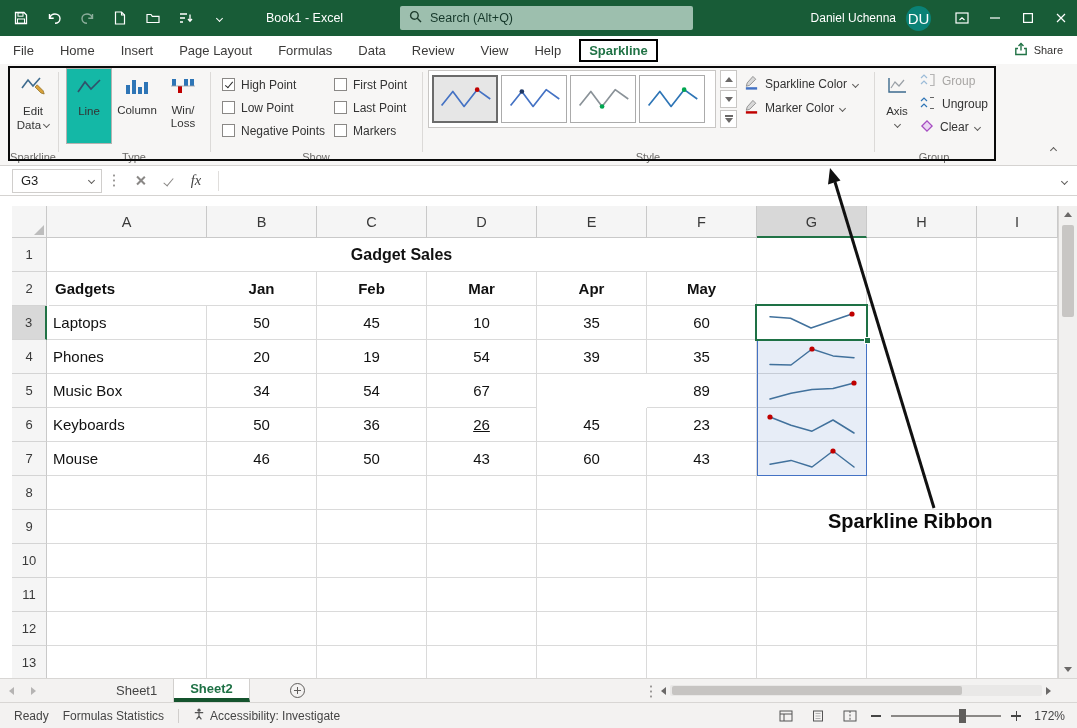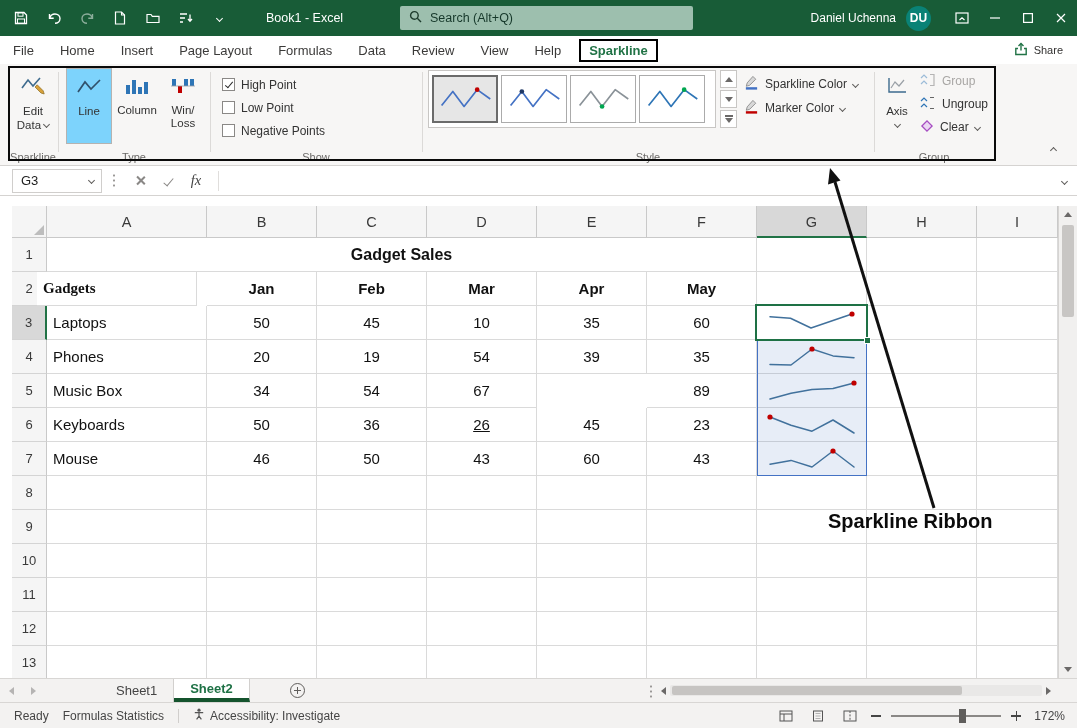--- a/index.html
+++ b/index.html
@@ -8,40 +8,40 @@
 
   
   .titlebar{position:absolute;left:0;top:0;width:1077px;height:36px;background:#185C37;display:flex;align-items:center;color:#fff;}
   .qat{display:flex;align-items:center;gap:15px;margin-left:12px;}
   .tbic{display:flex;align-items:center;justify-content:center;width:18px;height:18px;cursor:default;}
   .tbic.dim{opacity:.5;}
   .doc-title{font-size:12.5px;color:#fff;margin-left:38px;white-space:nowrap;}
   .searchbox{position:absolute;left:400px;top:6px;width:293px;height:24px;background:#9DBFAE;border-radius:2px;display:flex;align-items:center;gap:8px;padding-left:9px;font-size:12.5px;color:#16382a;}
   .tb-right{position:absolute;right:0;top:0;height:36px;display:flex;align-items:center;}
   .tb-user{font-size:12px;margin-right:10px;}
-  .avatar{width:25px;height:25px;border-radius:50%;background:#0A8276;display:flex;align-items:center;justify-content:center;font-size:12px;font-weight:700;margin-right:14px;}
+  .avatar{width:25px;height:25px;border-radius:50%;background:#0A8276;display:flex;align-items:center;justify-content:center;font-size:15px;font-weight:400;margin-right:14px;}
   .winbtn{width:33px;height:36px;display:flex;align-items:center;justify-content:center;}
 
   
   .tabsbar{position:absolute;left:0;top:36px;width:1077px;height:28px;background:#ffffff;display:flex;align-items:stretch;}
   .tabs{display:flex;align-items:stretch;font-size:13px;color:#3b3a39;}
   .tab{display:flex;align-items:center;padding:0 13px;white-space:nowrap;}
   .tab-active{align-self:center;border:2px solid #000;padding:2px 8px;margin:0 5px;color:#217346;font-weight:700;}
   .share{position:absolute;right:14px;top:0;height:28px;display:flex;align-items:center;gap:6px;font-size:11px;color:#323130;}
 
   
   .ribbon{position:absolute;left:0;top:64px;width:1077px;height:102px;background:#F7F6F5;border-bottom:1px solid #D5D3D1;}
   .rgroup{position:absolute;top:0;height:102px;}
   .glabel{position:absolute;bottom:3px;left:0;right:0;text-align:center;font-size:11px;color:#6a6866;white-space:nowrap;}
   .rdiv{position:absolute;top:8px;height:80px;width:1px;background:#DCDAD8;}
   .bigbtn{position:absolute;display:flex;flex-direction:column;align-items:center;font-size:11.5px;color:#333;text-align:center;line-height:1.2;}
   .bigbtn .bic{margin:6px 0 5px;}
   .typebtn{position:absolute;top:4px;width:46px;height:76px;display:flex;flex-direction:column;align-items:center;font-size:11.5px;color:#333;}
   .typebtn .bic{margin:8px 0 6px;}
-  .typebtn.selected{background:#7dd3fc;border:1px solid #B5B3B1;}
+  .typebtn.selected{background:#14b8a6;border:1px solid #B5B3B1;}
   .tlab{text-align:center;line-height:1.15;}
   .chev{display:inline-block;width:5px;height:5px;border-right:1.4px solid #5f5d5b;border-bottom:1.4px solid #5f5d5b;transform:rotate(45deg);vertical-align:2px;}
   .chev.white{border-color:#fff;}
   .chev.up{transform:rotate(-135deg);vertical-align:-2px;}
   .cbrow{position:relative;display:flex;align-items:center;gap:6px;height:23px;font-size:12px;color:#333;white-space:nowrap;}
   .cbbox{width:13px;height:13px;background:#fff;border:1px solid #8A8886;display:flex;align-items:center;justify-content:center;}
   .ck{display:inline-block;width:4px;height:8px;border-right:1.6px solid #2b2b2b;border-bottom:1.6px solid #2b2b2b;transform:rotate(40deg);margin-top:-2px;}
   .gallery{position:absolute;left:4px;top:6px;width:288px;height:58px;background:#fff;border:1px solid #C8C6C4;display:flex;align-items:center;gap:3px;padding:3px;}
   .galitem{width:66px;height:48px;background:#fff;border:1px solid #ABABAB;display:flex;align-items:center;justify-content:center;}
   .galitem.sel{border:2px solid #6b6b6b;background:#E6E6E6;}
@@ -296,20 +296,34 @@
             </span>
             <span class="cblab">High Point</span>
           </label>
           <label class="cbrow">
             <span class="cbbox"></span>
             <span class="cblab">Low Point</span>
           </label>
           <label class="cbrow">
             <span class="cbbox"></span>
             <span class="cblab">Negative Points</span>
+          </label>
+        </div>
+      <div id="showCol2" style="position:absolute;left:122px;top:9px;">
+          <label class="cbrow">
+            <span class="cbbox"></span>
+            <span class="cblab">First Point</span>
+          </label>
+          <label class="cbrow">
+            <span class="cbbox"></span>
+            <span class="cblab">Last Point</span>
+          </label>
+          <label class="cbrow">
+            <span class="cbbox"></span>
+            <span class="cblab">Markers</span>
           </label>
         </div>
       <div class="glabel">Show</div>
     </div>
     <div class="rdiv" style="left:422px;"></div>
 
     <div class="rgroup" style="left:424px;width:448px;">
       <div class="gallery" id="styleGallery">
           <div class="galitem sel">
             <svg width="58" height="40" viewBox="0 0 62 42">
@@ -439,21 +453,21 @@
       <div class="colhdr" style="left: 647px; top: 0px; width: 110px; height: 32px; line-height: 32px;">F</div>
       <div class="colhdr hsel" style="left: 757px; top: 0px; width: 110px; height: 32px; line-height: 32px;">G</div>
       <div class="colhdr" style="left: 867px; top: 0px; width: 110px; height: 32px; line-height: 32px;">H</div>
       <div class="colhdr" style="left: 977px; top: 0px; width: 81px; height: 32px; line-height: 32px;">I</div>
       <div class="rowhdr" style="left: 12px; top: 32px; width: 35px; height: 34px; line-height: 34px;">1</div>
       <div class="cell merged" style="left: 47px; top: 32px; width: 710px; height: 34px; line-height: 34px;">Gadget Sales</div>
       <div class="cell" style="left: 757px; top: 32px; width: 110px; height: 34px; line-height: 33px;"></div>
       <div class="cell" style="left: 867px; top: 32px; width: 110px; height: 34px; line-height: 33px;"></div>
       <div class="cell" style="left: 977px; top: 32px; width: 81px; height: 34px; line-height: 33px;"></div>
       <div class="rowhdr" style="left: 12px; top: 66px; width: 35px; height: 34px; line-height: 34px;">2</div>
-      <div class="cell b al" style="left: 37px; top: 66px; width: 160px; height: 34px; line-height: 33px; font-family: Liberation Serif, serif;">Gadgets</div>
+      <div class="cell b al" style="left: 49px; top: 66px; width: 160px; height: 34px; line-height: 33px;">Gadgets</div>
       <div class="cell b ac" style="left: 207px; top: 66px; width: 110px; height: 34px; line-height: 33px;">Jan</div>
       <div class="cell b ac" style="left: 317px; top: 66px; width: 110px; height: 34px; line-height: 33px;">Feb</div>
       <div class="cell b ac" style="left: 427px; top: 66px; width: 110px; height: 34px; line-height: 33px;">Mar</div>
       <div class="cell b ac" style="left: 537px; top: 66px; width: 110px; height: 34px; line-height: 33px;">Apr</div>
       <div class="cell b ac" style="left: 647px; top: 66px; width: 110px; height: 34px; line-height: 33px;">May</div>
       <div class="cell" style="left: 757px; top: 66px; width: 110px; height: 34px; line-height: 33px;"></div>
       <div class="cell" style="left: 867px; top: 66px; width: 110px; height: 34px; line-height: 33px;"></div>
       <div class="cell" style="left: 977px; top: 66px; width: 81px; height: 34px; line-height: 33px;"></div>
       <div class="rowhdr hsel" style="left: 12px; top: 100px; width: 35px; height: 34px; line-height: 34px;">3</div>
       <div class="cell al" style="left: 47px; top: 100px; width: 160px; height: 34px; line-height: 33px;">Laptops</div>

